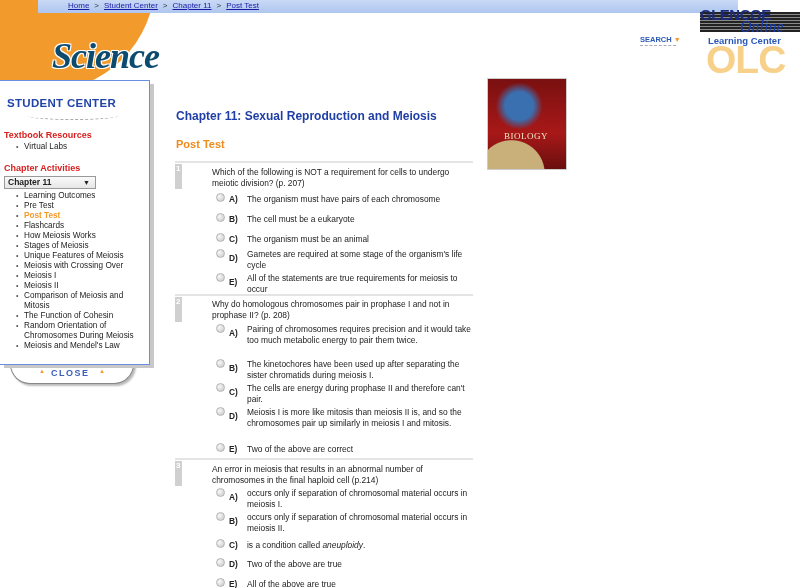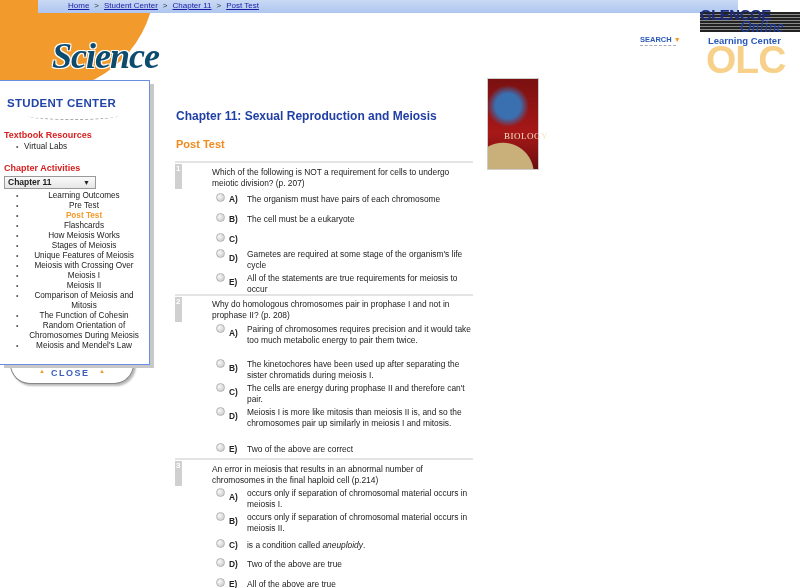--- a/index.html
+++ b/index.html
@@ -58,21 +58,21 @@
   .close-tab { position: absolute; left: 10px; top: 364px; width: 124px; height: 20px; background: #fff;
     border: 1px solid #888; border-top: none; border-radius: 0 0 30px 30px; z-index: 0; cursor: pointer;
     box-shadow: 2px 2px 2px #bbb; }
   .close-tab .lbl { position: absolute; left: 40px; top: 4px; font-size: 9px; font-weight: bold; color: #3a5fb8; letter-spacing: 1.5px; }
   .close-tab .tri { position: absolute; top: 4px; font-size: 6px; color: #f39a2d; }
 
   
   .book-title { position: absolute; left: 176px; top: 81px; font-size: 14.5px; font-weight: bold; color: #e3242b; }
   .chapter-title { position: absolute; left: 176px; top: 109px; font-size: 12px; font-weight: bold; color: #1f3fa6; text-align: right; }
   .page-title { position: absolute; left: 176px; top: 138px; font-size: 11px; font-weight: bold; color: #f08a1c; }
-  .cover { position: absolute; left: 487px; top: 78px; width: 52px; height: 92px;
+  .cover { position: absolute; left: 487px; top: 78px; width: 80px; height: 92px;
     background: radial-gradient(circle at 40% 30%, #3a6fb0 0 18%, transparent 30%),
                 radial-gradient(circle at 30% 105%, #c9b07a 0 30%, transparent 31%),
                 linear-gradient(#7a1010, #a81818 60%, #6a0e0e); border: 1px solid #ccc; }
   .cover .cover-title { position: absolute; left: 16px; top: 52px; font-family: "Liberation Serif", serif; font-size: 9px; color: #f3e6c6; letter-spacing: 0.5px; }
 
   .question { position: absolute; left: 175px; width: 298px; }
   .q-rule { position: absolute; left: 0; top: 0; width: 298px; height: 2px; background: #e4e4e4; }
   .q-num { position: absolute; left: 0; top: 3px; width: 7px; height: 25px; background: #d0d0d0; color: #fff; font-size: 8px; font-weight: bold; padding-left: 1px; line-height: 9px; }
   .q-text { position: absolute; left: 37px; font-size: 8.4px; line-height: 11px; color: #222; width: 260px; }
   .opt { position: absolute; left: 41px; width: 255px; height: 12px; cursor: pointer; }
@@ -122,21 +122,21 @@
     <ul class="links" style="top:61px">
       <li>Virtual Labs</li>
     </ul>
 
     <div class="sec-title" style="top:82px">Chapter Activities</div>
     <div class="chapter-select">
       <span>Chapter 11</span>
       <span class="arrow">▼</span>
     </div>
 
-    <ul class="links" style="top:110px; width:128px;text-align:center;">
+    <ul class="links" style="top:110px; width:128px;">
       <li>Learning Outcomes</li>
       <li>Pre Test</li>
       <li class="active">Post Test</li>
       <li>Flashcards</li>
       <li>How Meiosis Works</li>
       <li>Stages of Meiosis</li>
       <li>Unique Features of Meiosis</li>
       <li>Meiosis with Crossing Over</li>
       <li>Meiosis I</li>
       <li>Meiosis II</li>
@@ -163,20 +163,21 @@
       <span class="otext" style="top:1px">The organism must have pairs of each chromosome</span>
     </div>
     <div class="opt" style="top:52px">
       <span class="radio"></span>
       <span class="letter" style="top:1px">B)</span>
       <span class="otext" style="top:1px">The cell must be a eukaryote</span>
     </div>
     <div class="opt" style="top:72px">
       <span class="radio"></span>
       <span class="letter" style="top:1px">C)</span>
+      <span class="otext" style="top:1px">The organism must be an animal</span>
     </div>
     <div class="opt" style="top:88px">
       <span class="radio"></span>
       <span class="letter" style="top:4px">D)</span>
       <span class="otext" style="top:0px">Gametes are required at some stage of the organism's life cycle</span>
     </div>
     <div class="opt" style="top:112px">
       <span class="radio"></span>
       <span class="letter" style="top:4px">E)</span>
       <span class="otext" style="top:0px">All of the statements are true requirements for meiosis to occur</span>

